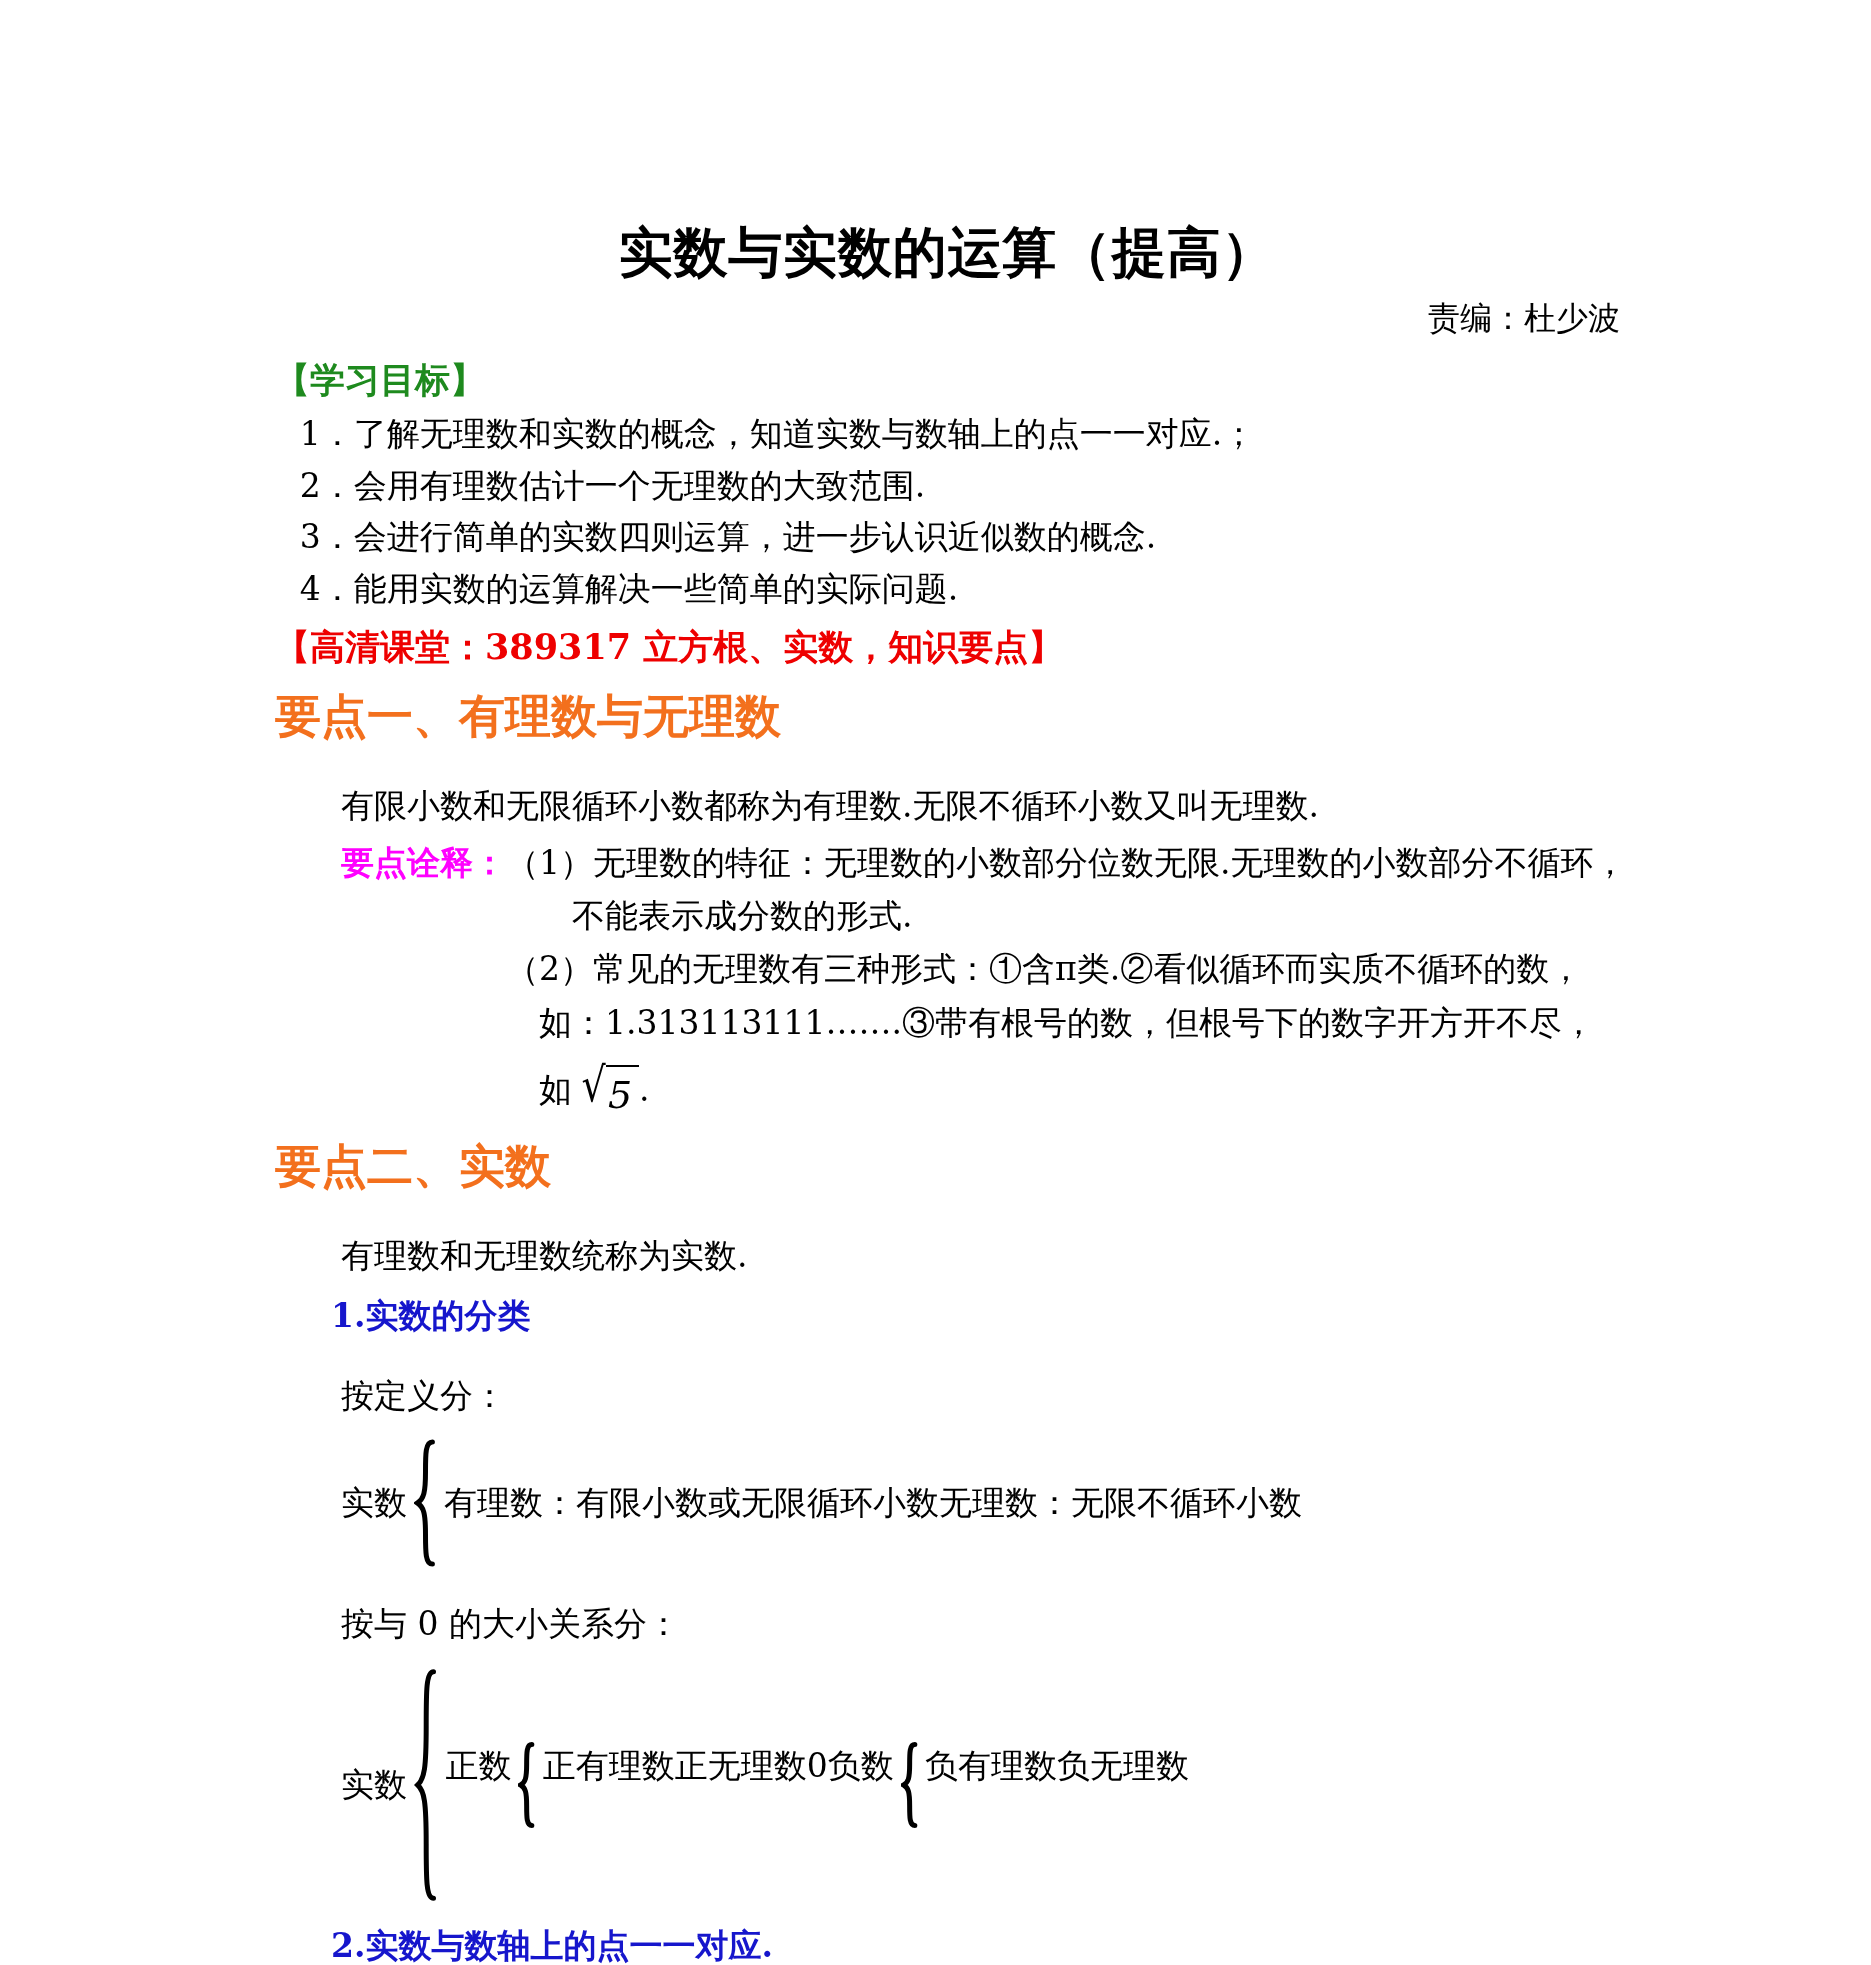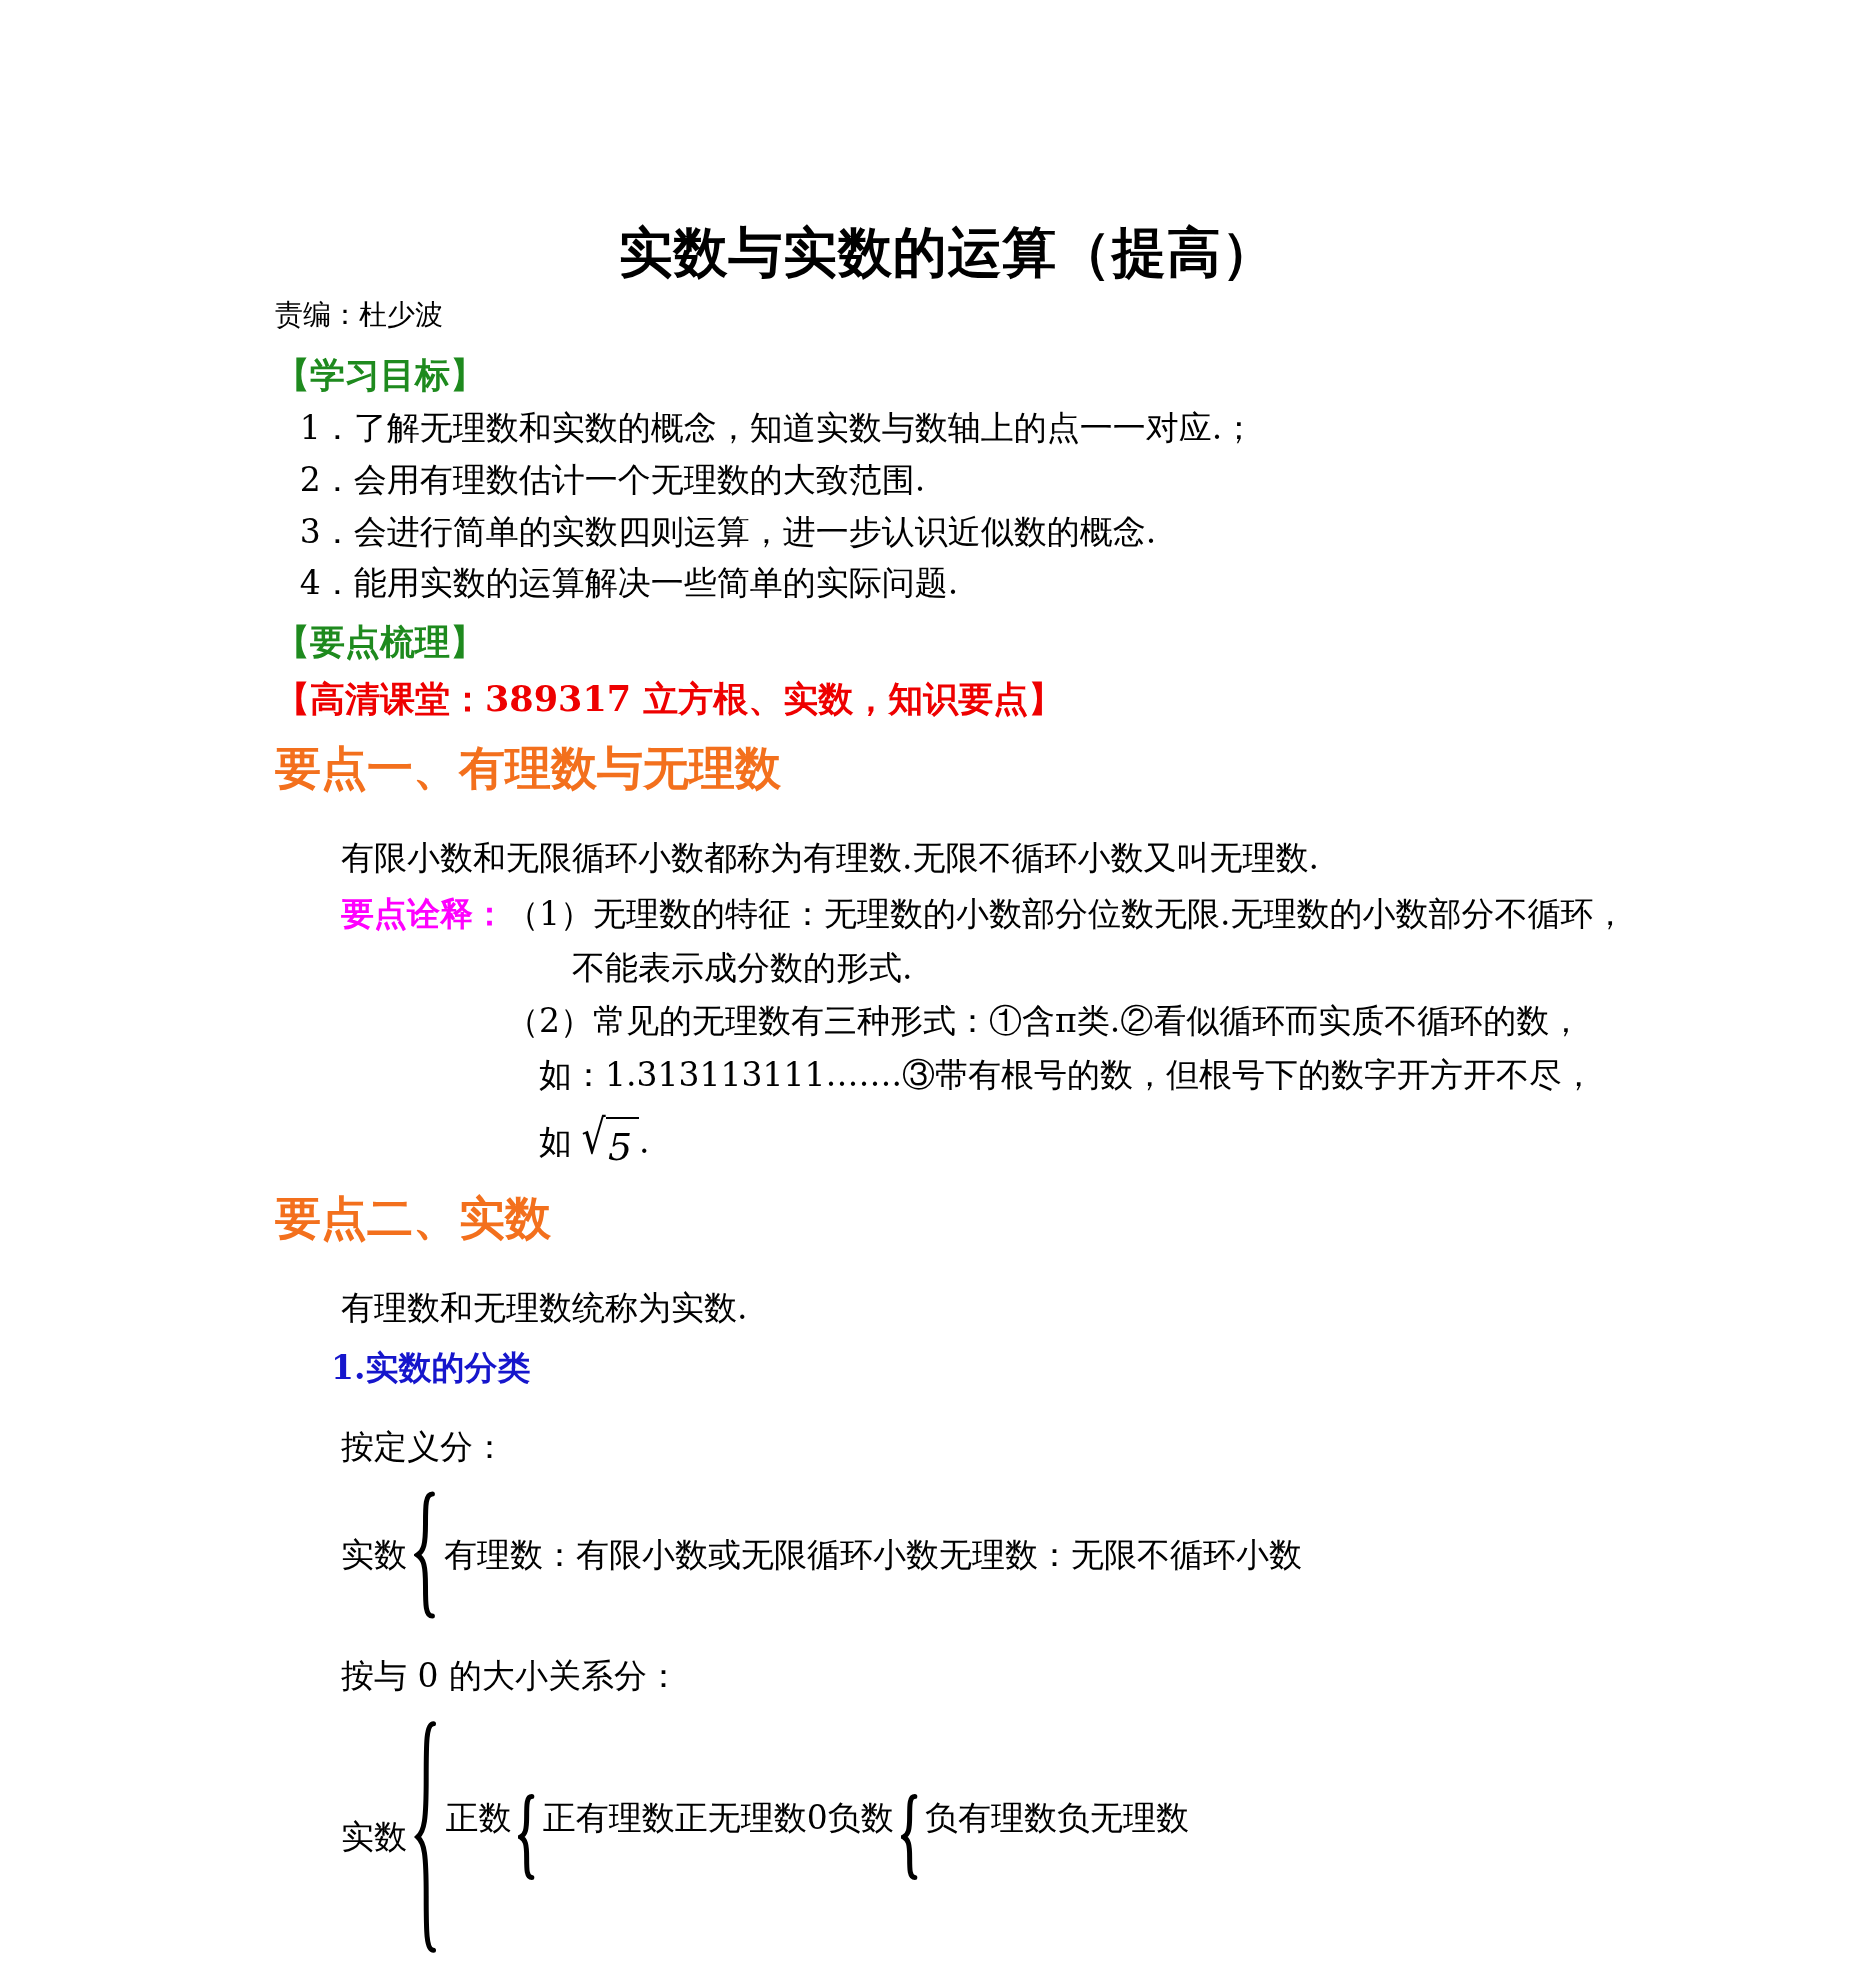--- a/index.html
+++ b/index.html
@@ -28,22 +28,22 @@
 
   .doc-title {
     font-size: 54px;
     font-weight: bold;
     text-align: center;
     line-height: 1.2;
     margin-bottom: 10.2px;
     letter-spacing: 0.8px;
   }
   .byline {
-    font-size: 28px;
-    text-align: left;
+    font-size: 32px;
+    text-align: right;
     margin-bottom: 14px;
   }
 
   .bracket-heading {
     color: var(--green);
     font-weight: bold;
     font-size: 35px;
     white-space: nowrap;
     margin: 5.5px 0 3.9px 0;
   }
@@ -139,21 +139,20 @@
     <div class="byline">责编：杜少波</div>
 
     <div class="bracket-heading">【学习目标】</div>
     <ul class="goal-list">
       <li>1．了解无理数和实数的概念，知道实数与数轴上的点一一对应.；</li>
       <li>2．会用有理数估计一个无理数的大致范围.</li>
       <li>3．会进行简单的实数四则运算，进一步认识近似数的概念.</li>
       <li>4．能用实数的运算解决一些简单的实际问题.</li>
     </ul>
 
-    <div class="bracket-heading">【要点梳理】</div>
     <div class="hd-classroom">【高清课堂：389317 立方根、实数，知识要点】</div>
 
     <div class="orange-heading">要点一、有理数与无理数</div>
     <div class="para nowrap">有限小数和无限循环小数都称为有理数.无限不循环小数又叫无理数.</div>
 
     <div class="annotation">
       <span class="annotation-label">要点诠释：</span>
       <div class="annotation-body">
         <div class="ann-line">（1）无理数的特征：无理数的小数部分位数无限.无理数的小数部分不循环，</div>
         <div class="ann-line ind-2">不能表示成分数的形式.</div>

